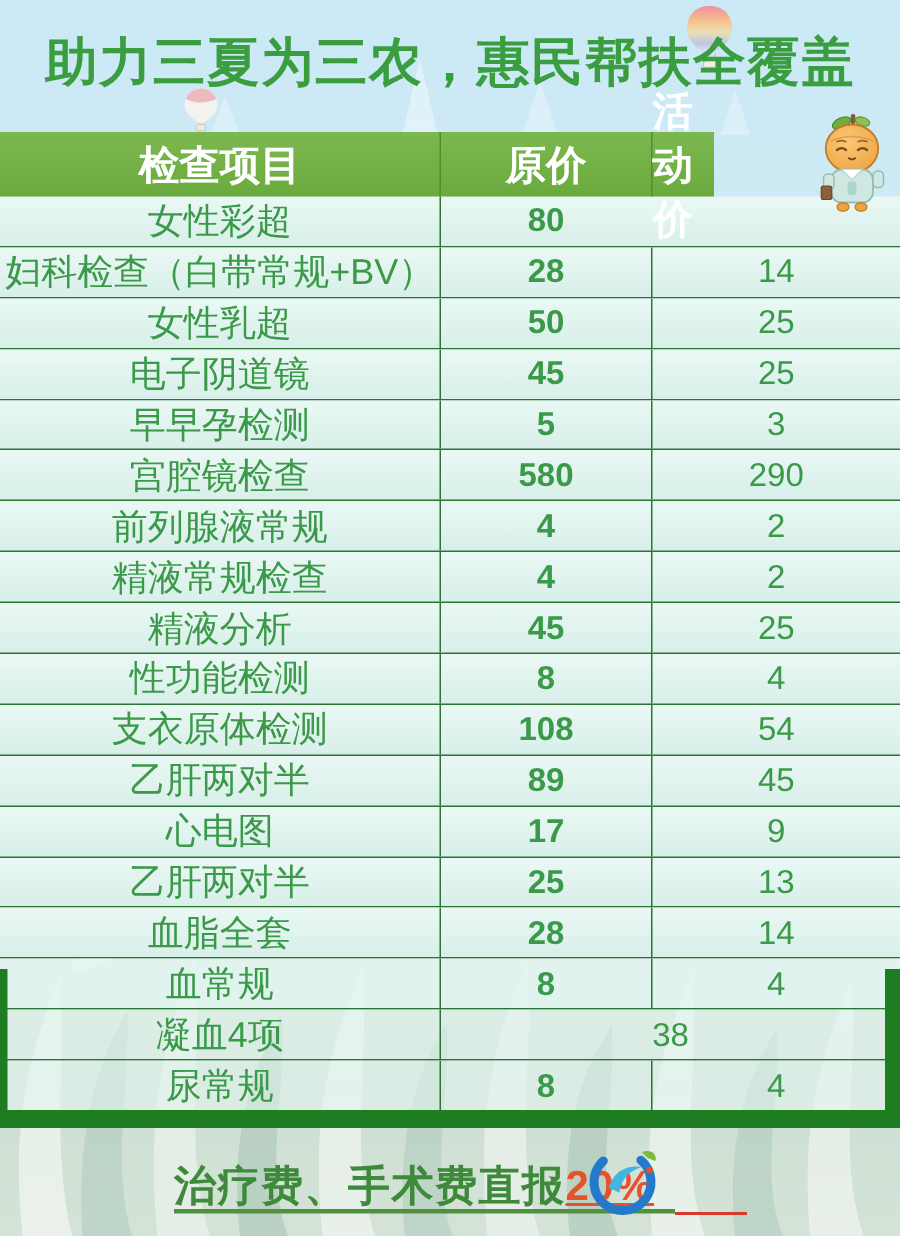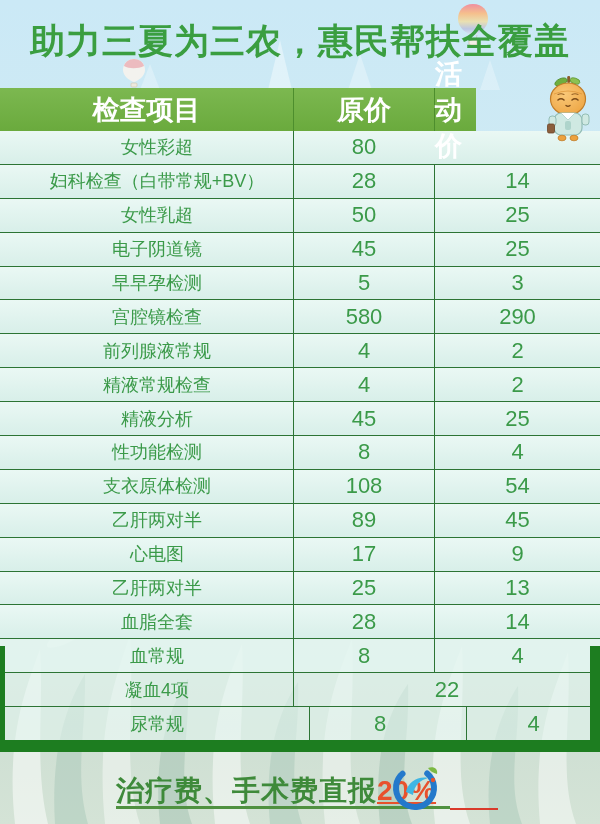--- a/index.html
+++ b/index.html
@@ -30,26 +30,26 @@
   .th-1 { width:293px; }
   .th-2 { width:141px; border-left:1px solid #4d8e2d; }
   .th-3 { flex:1; border-left:1px solid #4d8e2d; }
 
   .rows {
     position:absolute; top:131px; left:0; width:600px; height:609px;
     display:flex; flex-direction:column; z-index:1;
   }
   .row { flex:1; display:flex; border-bottom:1px solid #2c7434;
          background:linear-gradient(180deg,#eaf8f4 0%,#d8efe9 100%); }
-  .row:last-child { border-bottom:none;gap:16px; }
+  .row:last-child { border-bottom:none; }
   .row.semi-a { background:rgba(228,246,241,0.85); }
   .row.semi-b { background:rgba(228,246,241,0.55);text-align:right; }
   .cell { display:flex; align-items:center; justify-content:center; color:#3b9a49; }
-  .col-1 { width:293px; font-size:18px;padding-left:21px; }
-  .col-2 { width:141px; border-left:1px solid #2c7434; font-size:22px; }
+  .col-1 { width:293px; font-size:24px; }
+  .col-2 { width:141px; border-left:1px solid #2c7434; font-size:22px;font-weight:bold; }
   .col-3 { flex:1; border-left:1px solid #2c7434; font-size:22px; }
 
   
   .frame-left  { position:absolute; left:0;  top:646px; width:5px;  height:106px; background:#1d7d20; z-index:3; }
   .frame-right { position:absolute; right:0; top:646px; width:10px; height:106px; background:#1d7d20; z-index:3; }
   .frame-bottom{ position:absolute; left:0;  top:740px; width:600px; height:12px; background:#1d7d20; z-index:3; }
 
   
   .footer-text {
     position:absolute; left:116px; top:772px; z-index:4;
@@ -206,21 +206,21 @@
         <div class="cell col-2">28</div>
         <div class="cell col-3">14</div>
       </div>
     <div class="row semi-a">
         <div class="cell col-1">血常规</div>
         <div class="cell col-2">8</div>
         <div class="cell col-3">4</div>
       </div>
     <div class="row semi-b">
         <div class="cell col-1">凝血4项</div>
-        <div class="cell col-3">22</div>
+        <div class="cell col-3">38</div>
       </div>
     <div class="row semi-b">
         <div class="cell col-1">尿常规</div>
         <div class="cell col-2">8</div>
         <div class="cell col-3">4</div>
       </div>
   </div>
 
   <div class="frame-left"></div>
   <div class="frame-right"></div>

